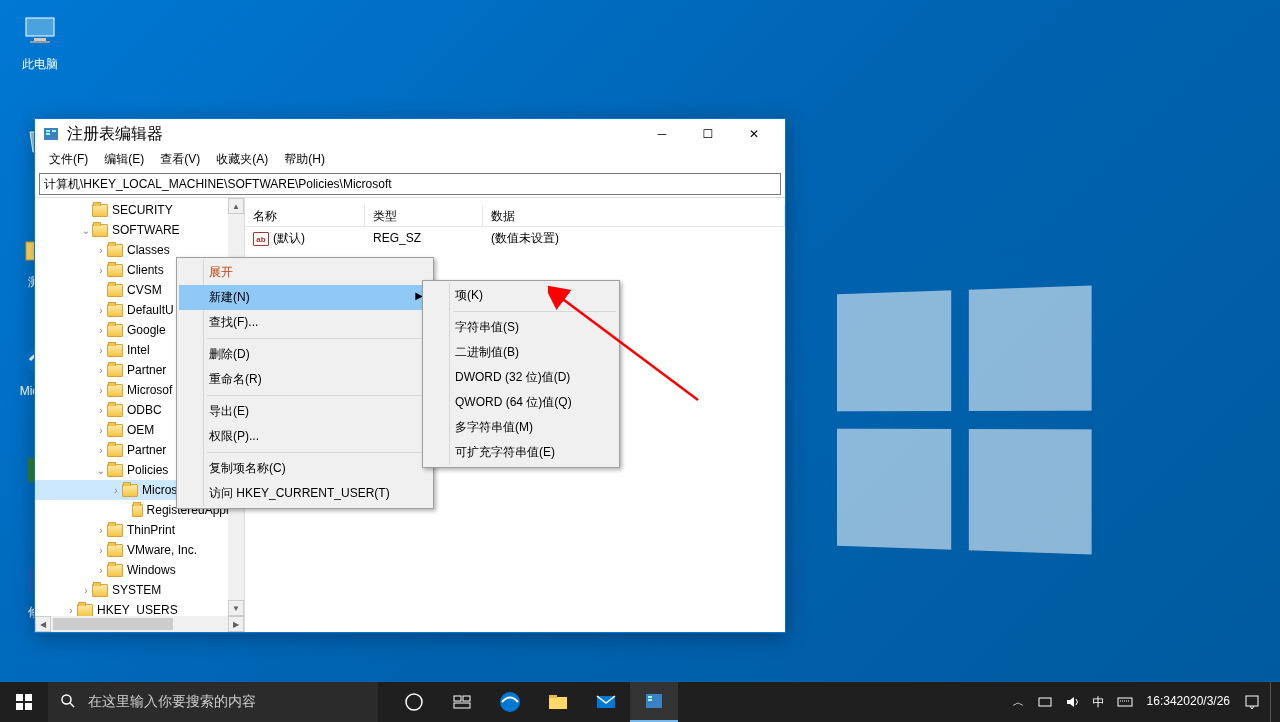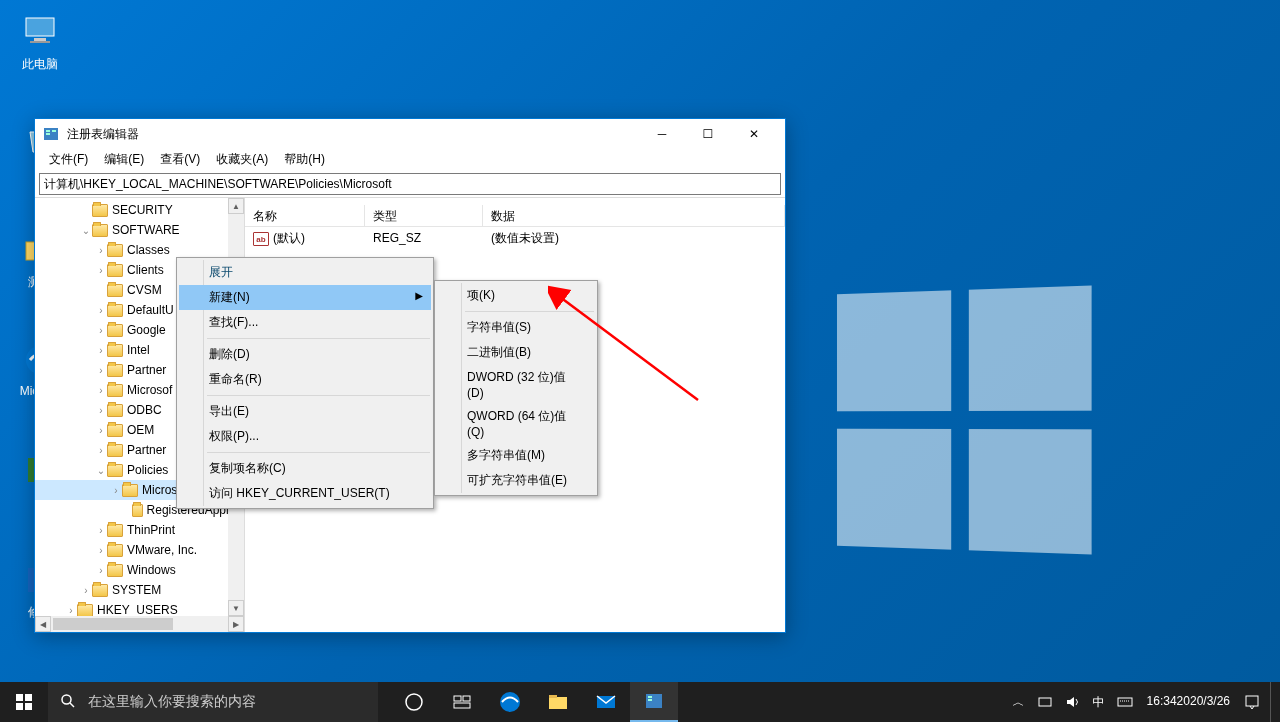--- a/index.html
+++ b/index.html
@@ -16,21 +16,21 @@
     .di-recycle { top: 120px; left: 5px; }
     .di-test { top: 230px; left: 5px; }
     .di-edge { top: 340px; left: 5px; }
     .di-sec { top: 450px; left: 5px; }
     .di-repair { top: 560px; left: 5px; }
     
     
     .window { position: absolute; left: 34px; top: 118px; width: 752px; height: 515px; background: #fff; border: 1px solid #0078d4; box-shadow: 0 4px 20px rgba(0,0,0,.3); display: flex; flex-direction: column; }
     .titlebar { height: 30px; display: flex; align-items: center; padding: 0 8px; background: #fff; }
     .titlebar .app-icon { width: 16px; height: 16px; margin-right: 8px; display: inline-flex; align-items: center; justify-content: center; }
-    .titlebar .title { font-size: 12px; flex: 1; }
+    .titlebar .title { font-size: 16px; flex: 1; }
     .win-controls { display: flex; }
     .win-controls div { width: 46px; height: 30px; display: flex; align-items: center; justify-content: center; font-size: 12px; cursor: pointer; }
     
     .menubar { height: 22px; display: flex; padding: 0 6px; font-size: 12px; }
     .menubar .menu-item { padding: 2px 8px; cursor: pointer; }
     
     .addressbar { height: 22px; border: 1px solid #7a7a7a; margin: 2px 4px; padding: 2px 4px; font-size: 12px; background: #fff; }
     
     .content { flex: 1; display: flex; border-top: 1px solid #ddd; overflow: hidden; }
     
@@ -58,24 +58,24 @@
     .col-name { width: 120px; }
     .col-type { width: 118px; }
     .col-data { flex: 1; }
     .list-row { display: flex; height: 22px; align-items: center; }
     .list-row .cell { padding: 2px 8px; }
     .ab-icon { width: 16px; height: 14px; border: 1px solid #a33; background: #fff; color: #a33; font-size: 8px; font-weight: bold; display: inline-flex; align-items: center; justify-content: center; margin-right: 4px; border-radius: 1px; }
     
     
     .context-menu { position: absolute; background: #f0f0f0; border: 1px solid #a0a0a0; box-shadow: 2px 2px 4px rgba(0,0,0,.3); font-size: 12px; padding: 2px; }
     .ctx1 { left: 176px; top: 257px; width: 258px; }
-    .ctx2 { left: 434px; top: 280px; width: 164px; }
+    .ctx2 { left: 422px; top: 280px; width: 198px; }
     .ctx-item { padding: 4px 20px 4px 30px; cursor: pointer; position: relative; }
     .ctx-item.highlighted { background: #90c8f6; }
-    .ctx-item.disabled { color: #0c4a6e; }
+    .ctx-item.disabled { color: #c2410c; }
     .ctx-item .sub-arrow { position: absolute; right: 8px; top: 5px; font-size: 10px; }
     .ctx-sep { height: 1px; background: #d7d7d7; margin: 3px 1px 3px 28px; }
     .ctx-gutter { position: absolute; left: 26px; top: 2px; bottom: 2px; width: 1px; background: #d7d7d7; }
     
     
     .red-arrow { position: absolute; left: 548px; top: 285px; pointer-events: none; }
     
     
     .taskbar { position: absolute; bottom: 0; left: 0; right: 0; height: 40px; background: #1f1f1f; display: flex; align-items: center; color: #fff; }
     .start-btn { width: 48px; height: 40px; display: flex; align-items: center; justify-content: center; cursor: pointer; }

